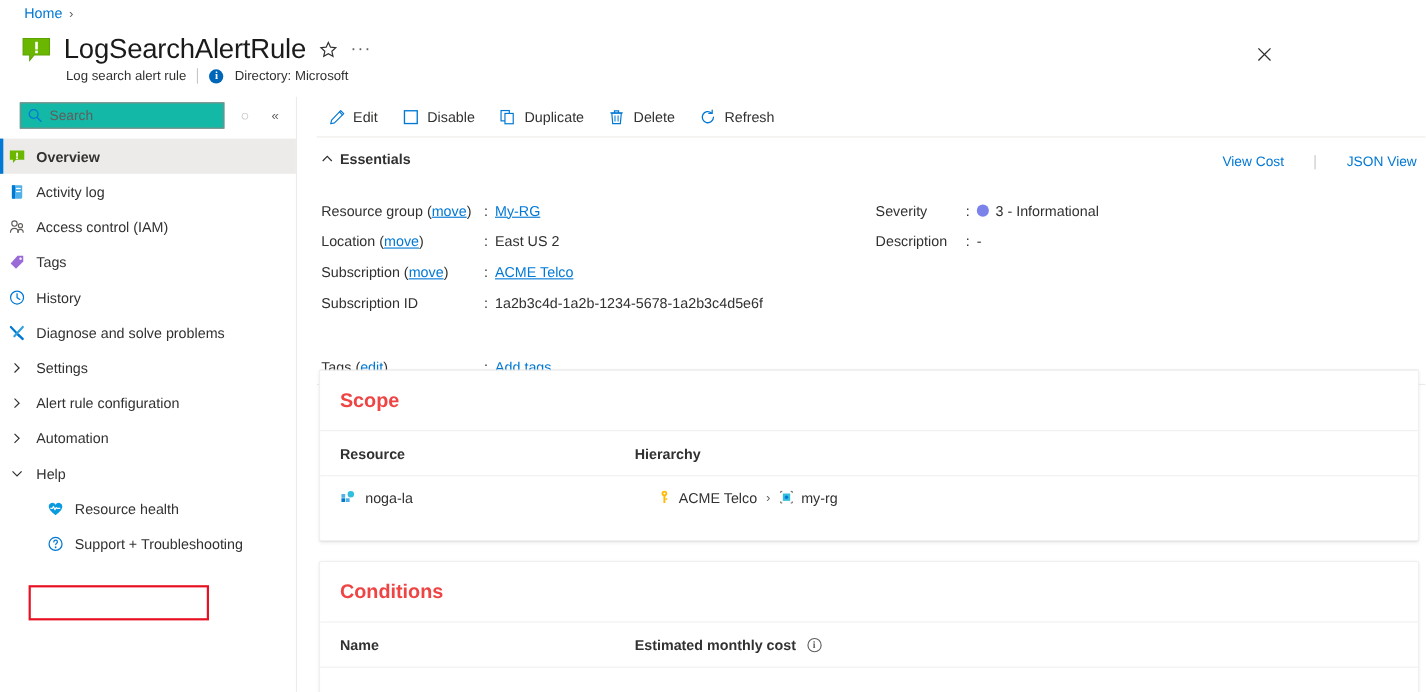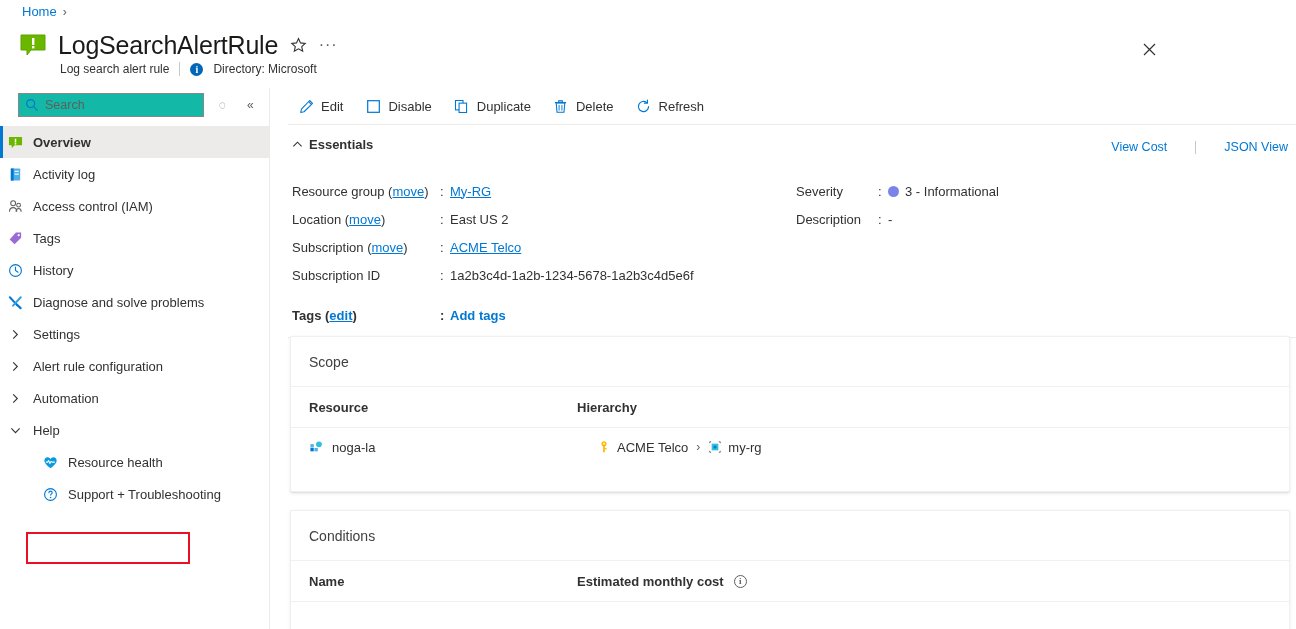--- a/index.html
+++ b/index.html
@@ -173,36 +173,36 @@
   .ess-label { width: 148px; flex: 0 0 148px; color: #323130; }
   .ess-label.rt { width: 82px; flex: 0 0 82px; }
   .ess-colon { width: 10px; flex: 0 0 10px; color: #323130; }
   .ess-val { color: #323130; display: flex; align-items: center; gap: 6px; }
   .ess-val a, .lnk { color: #0078d4; text-decoration: underline; cursor: pointer; }
   .lnk-plain { color: #0078d4; text-decoration: none; cursor: pointer; }
   .sev-dot {
     width: 11px; height: 11px; border-radius: 50%;
     background: #7b83eb; display: inline-block;
   }
-  .tags-row { display: flex; align-items: center; height: 28px; margin-top: 12px; padding-left: 4px; font-size: 13px; font-weight: bold; }
+  .tags-row { display: flex; align-items: flex-end; height: 28px; margin-top: 24px; padding-left: 4px; font-size: 13px; }
   .ess-rule {
     margin-top: 8px; width: 1008px; height: 1px; background: #edebe9;
   }
 
   
   .card {
     position: absolute; left: 290px;
     width: 1000px;
     background: #fff;
     border: 1px solid #f0f0f0;
     border-radius: 2px;
     box-shadow: 0 1.6px 3.6px rgba(0,0,0,.08), 0 .3px .9px rgba(0,0,0,.06);
   }
   .card-title {
-    font-size: 14px; font-weight: 400; color: #404040;
+    font-size: 18px; font-weight: 700; color: #ef4444;
     padding: 17px 18px 16px 18px;
   }
   .card-sep { height: 1px; background: #f0f0f0; margin: 0; }
   .tbl-head {
     display: flex; align-items: center; height: 40px;
     padding: 0 18px; font-size: 13px; font-weight: 600; color: #323130;
   }
   .tbl-row {
     display: flex; align-items: center; height: 38px;
     padding: 0 18px; font-size: 13px; color: #323130; gap: 20px;

